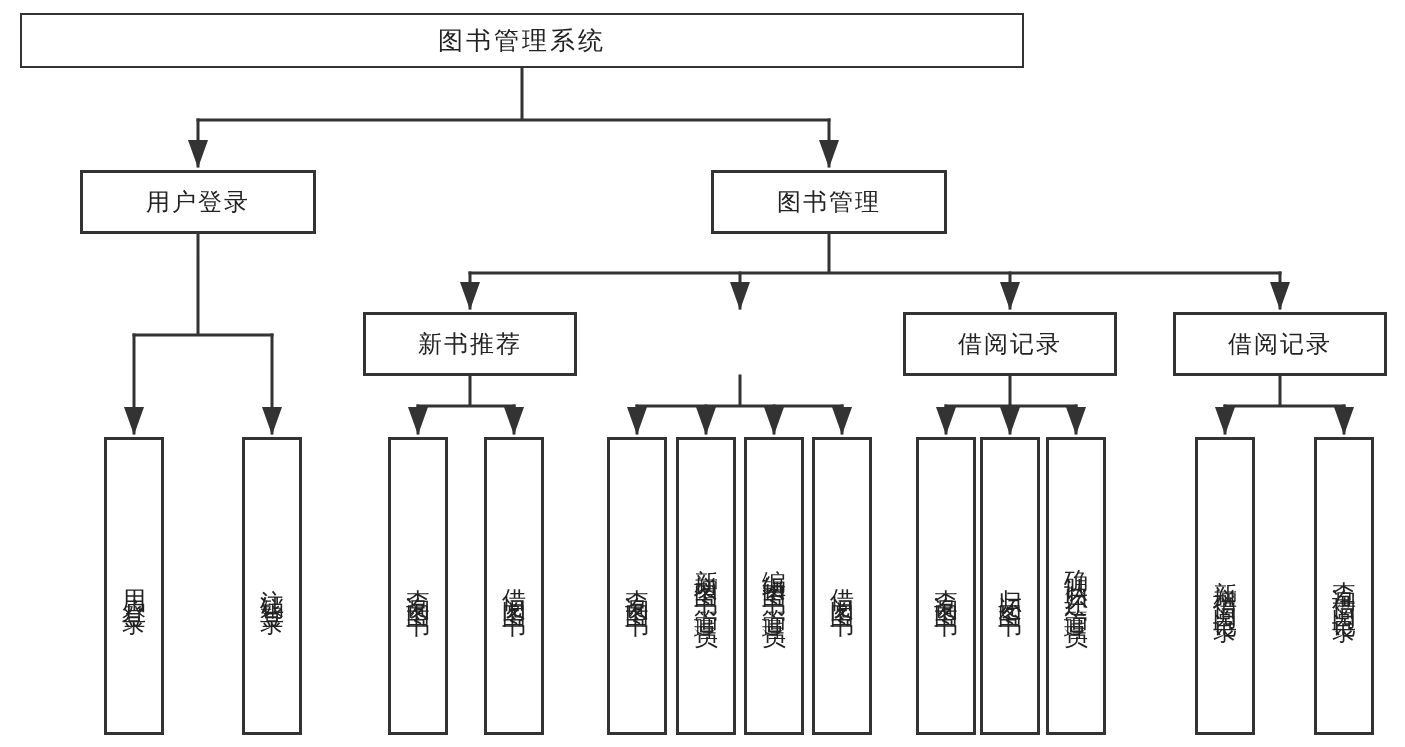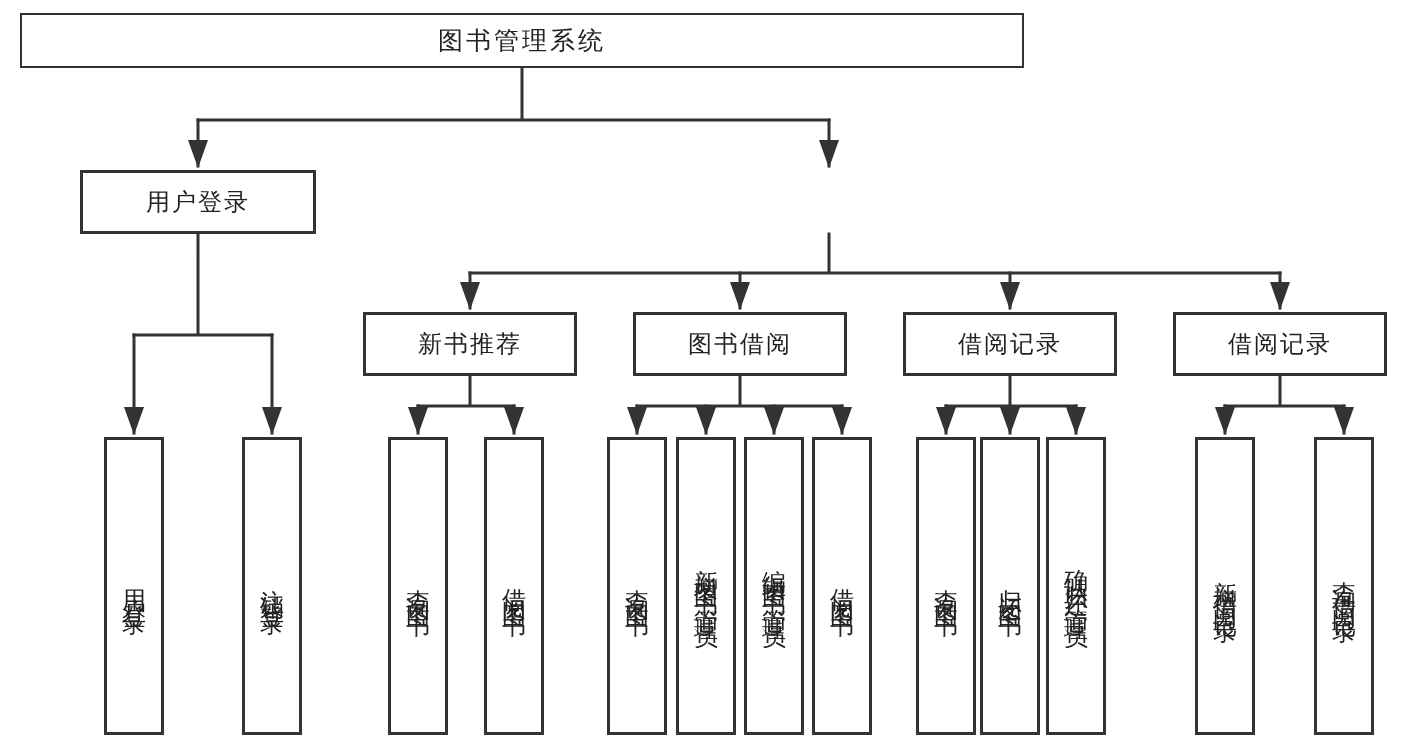--- a/index.html
+++ b/index.html
@@ -122,26 +122,26 @@
     </g>
   </svg>
 
   <div class="box root">
     <span>图书管理系统</span>
   </div>
 
   <div class="box l2" style="left:80px">
     <span>用户登录</span>
   </div>
+  <div class="box l2" style="left:711px">
+    <span>图书管理</span>
+  </div>
 
   <div class="box l3" style="left:363px">
     <span>新书推荐</span>
-  </div>
-  <div class="box l3" style="left:633px">
-    <span>图书借阅</span>
   </div>
   <div class="box l3" style="left:903px">
     <span>借阅记录</span>
   </div>
   <div class="box l3" style="left:1173px">
     <span>借阅记录</span>
   </div>
 
   <div class="leaf" style="left:104px">
     <span class="vtext">用户登录</span>

